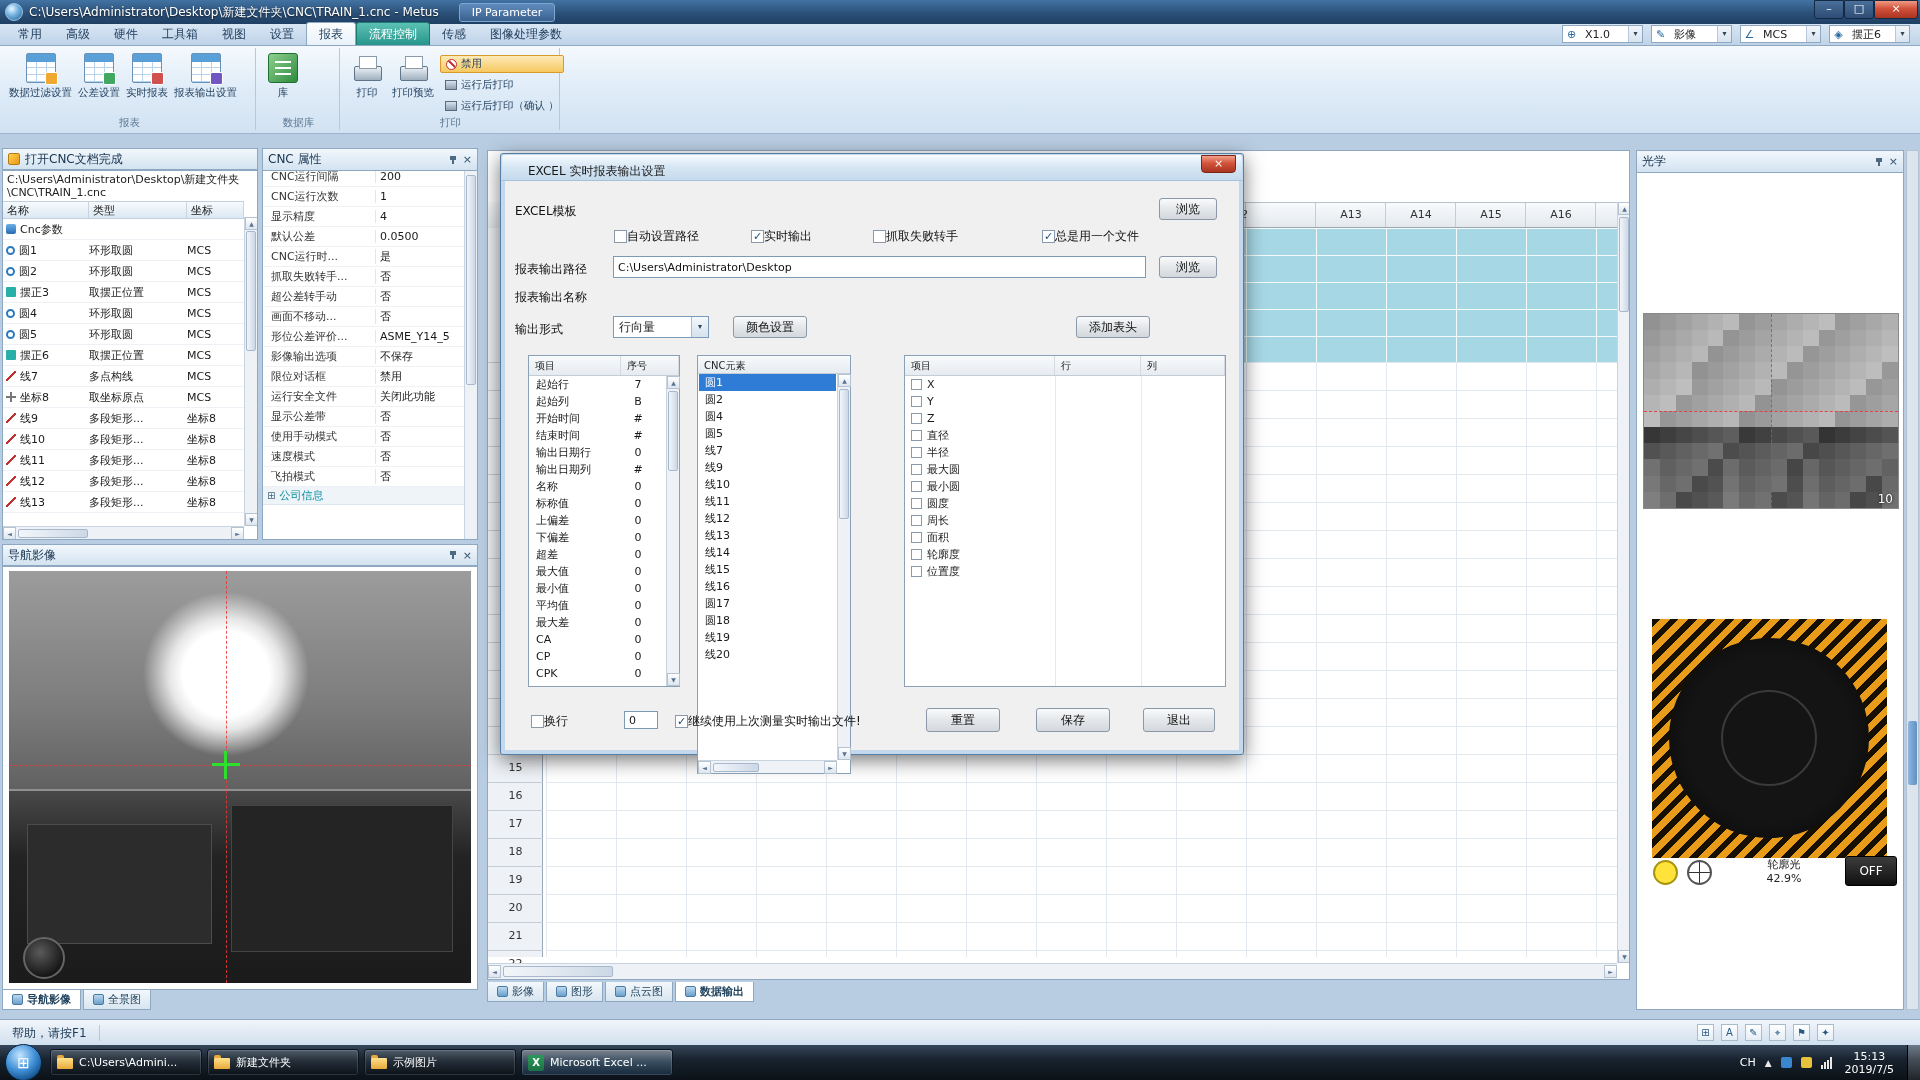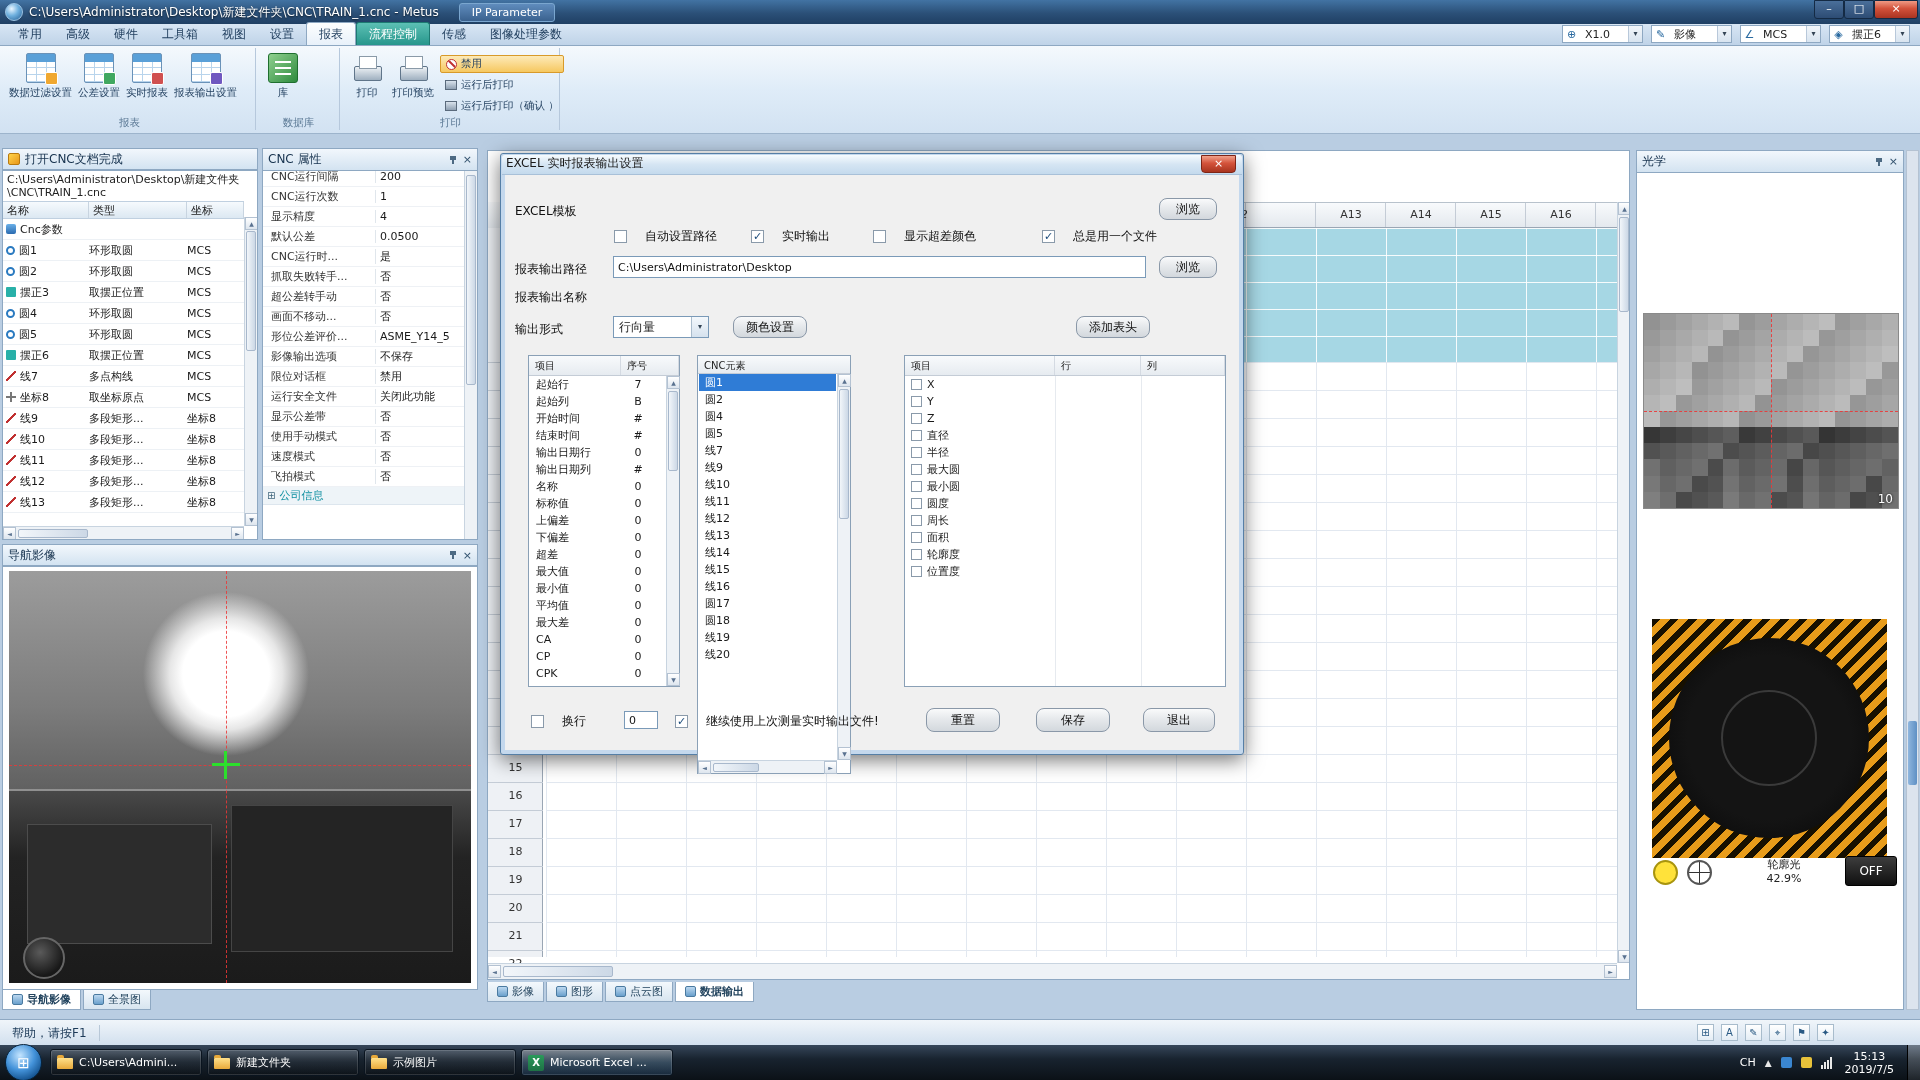--- a/index.html
+++ b/index.html
@@ -125,29 +125,29 @@
 .sh-row-label{position:absolute;left:0;width:55px;height:28px;line-height:28px;text-align:center;font-size:11px;color:#333;z-index:1}
 .sh-cyan{position:absolute;left:58px;top:77px;width:1071px;height:135px;background:repeating-linear-gradient(90deg,rgba(255,255,255,.9) 0 1px,rgba(0,0,0,0) 1px 70px),repeating-linear-gradient(rgba(255,255,255,.9) 0 1px,rgba(0,0,0,0) 1px 27px),#a6d7e4}
 .sh-grid{position:absolute;left:58px;top:211px;width:1071px;height:595px;background:repeating-linear-gradient(90deg,#e2e8f0 0 1px,rgba(0,0,0,0) 1px 70px),repeating-linear-gradient(#e2e8f0 0 1px,rgba(0,0,0,0) 1px 28px)}
 .sh-vscroll{left:1129px;top:51px;height:761px;z-index:5}
 .sh-vscroll .sbtn{position:absolute;left:0}
 .sh-hscroll{left:0;top:812px;width:1129px;height:16px;z-index:5}
 .sheet-tabs{position:absolute;display:flex;gap:2px}
 
 
 .dialog{position:absolute;left:500px;top:153px;width:744px;height:602px;background:#f0f0f0;border:1px solid #567fa6;border-radius:3px;box-shadow:0 5px 20px rgba(0,0,0,.55),inset 0 0 0 4px rgba(193,214,236,.95);z-index:50}
-.dlg-titlebar{position:absolute;left:1px;top:1px;right:1px;height:20px;background:linear-gradient(#f6fbfe,#d5e5f3 50%,#c4daed);border-bottom:1px solid #a8c0d8;display:flex;align-items:flex-start;padding:0 4px;border-radius:3px 3px 0 0;font-size:12px;color:#1a1a1a}
+.dlg-titlebar{position:absolute;left:1px;top:1px;right:1px;height:26px;background:linear-gradient(#f6fbfe,#d5e5f3 50%,#c4daed);border-bottom:1px solid #a8c0d8;display:flex;align-items:flex-end;padding:0 26px;border-radius:3px 3px 0 0;font-size:12px;color:#1a1a1a}
 .dlg-close{position:absolute;right:7px;top:1px;width:35px;height:18px;background:linear-gradient(#f0a28c,#d4533b 45%,#a8341f);border:1px solid #7e2516;border-radius:0 0 4px 4px;color:#fff;text-align:center;line-height:16px;font-size:11px;z-index:2}
 .dlg-label{position:absolute;font-size:12px;color:#111;white-space:nowrap}
 .dlg-input{position:absolute;height:22px;border:1px solid #7a9ab8;font-size:11px;padding:0 4px;background:#fff;color:#111;font-family:inherit}
-.btn{position:absolute;background:linear-gradient(#f9fafb,#e6e9ec 45%,#d3d8dd);border:1px solid #8a98a8;border-radius:8px;font-size:12px;color:#111;display:flex;align-items:center;justify-content:center;white-space:nowrap}
+.btn{position:absolute;background:linear-gradient(#f9fafb,#e6e9ec 45%,#d3d8dd);border:1px solid #8a98a8;border-radius:3px;font-size:12px;color:#111;display:flex;align-items:center;justify-content:center;white-space:nowrap}
 .select{position:absolute;background:#fff;border:1px solid #7a9ab8;display:flex;font-size:12px}
 .select .val{flex:1;padding:2px 5px;white-space:nowrap}
 .select .arr{width:17px;background:linear-gradient(#f4f8fc,#d6e2ee);border-left:1px solid #aabccc;text-align:center;font-size:8px;line-height:19px;color:#345}
-.cb{position:absolute;display:flex;align-items:center;gap:18px;font-size:12px;color:#111;white-space:nowrap}
+.cb{position:absolute;display:flex;align-items:center;gap:0;font-size:12px;color:#111;white-space:nowrap}
 .cbbox{width:13px;height:13px;background:#fff;border:1px solid #8a9aaa;font-size:11px;line-height:12px;text-align:center;color:#1a4a7a;flex:none}
 .cbbox.small{width:11px;height:11px;font-size:9px;line-height:10px}
 .dlist{position:absolute;background:#fff;border:1px solid #8aa0b6}
 .dl-hdr{position:absolute;left:0;top:0;right:0;height:20px;background:linear-gradient(#f8fafc,#e6ebf0);border-bottom:1px solid #c4ccd6;display:flex;font-size:10px;color:#222}
 .dl-hdr.single{padding-left:6px;line-height:19px;height:18px}
 .dl-h{padding:0 6px;line-height:19px;border-right:1px solid #d4dae2;white-space:nowrap;overflow:hidden}
 .dl-h1{width:92px}.dl-h2{flex:1}
 .oc1{width:150px}.oc2{width:86px}.oc3{flex:1}
 .dl-body{position:absolute;left:1px;right:14px;top:20px;bottom:1px;overflow:hidden}
 .dl-row{display:flex;height:17px;font-size:11px;align-items:center;white-space:nowrap}
@@ -1110,21 +1110,21 @@
   <div class="cb" style="left: 113px; top: 74px;">
         <span class="cbbox"></span>
         <span class="cblbl">自动设置路径</span>
       </div>
       <div class="cb" style="left: 250px; top: 74px;">
         <span class="cbbox">✓</span>
         <span class="cblbl">实时输出</span>
       </div>
       <div class="cb" style="left: 372px; top: 74px;">
         <span class="cbbox"></span>
-        <span class="cblbl">显示超差颜色</span>
+        <span class="cblbl">抓取失败转手</span>
       </div>
       <div class="cb" style="left: 541px; top: 74px;">
         <span class="cbbox">✓</span>
         <span class="cblbl">总是用一个文件</span>
       </div>
       <div class="cb" style="left: 30px; top: 559px;">
         <span class="cbbox"></span>
         <span class="cblbl">换行</span>
       </div>
       <div class="cb" style="left: 174px; top: 559px;">

